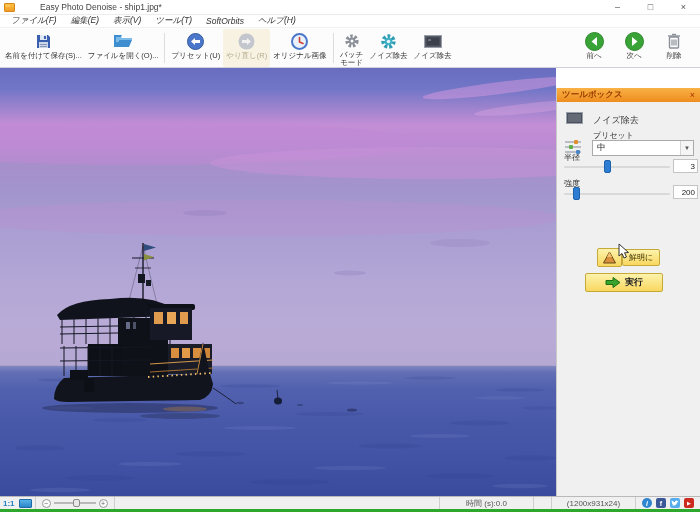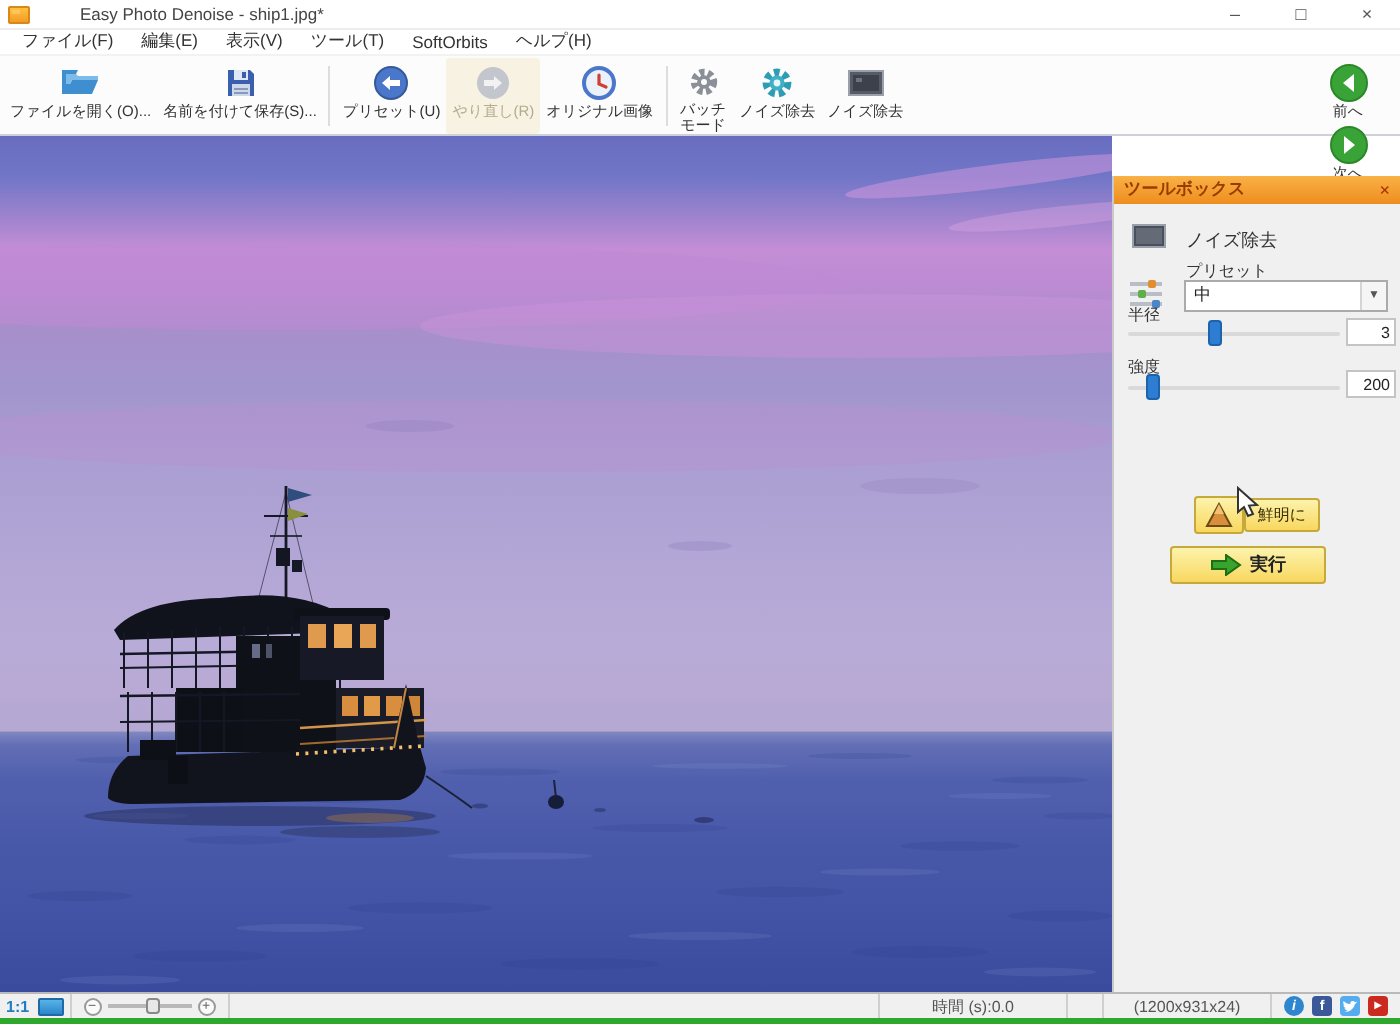--- a/index.html
+++ b/index.html
@@ -11,30 +11,30 @@
   }
   
   .titlebar { height:15px; background:#fff; display:flex; align-items:center; border-bottom:1px solid #ececec; }
   .app-icon { width:11px; height:9px; margin:0 5px 0 4px; background:linear-gradient(180deg,#ffc23d,#f29b28); border:1px solid #d8871a; border-radius:1px; position:relative; }
   .app-icon::after{ content:""; position:absolute; left:1px; top:1px; width:4px; height:2px; background:#fff3; }
   .title-text { font-size:8.5px; color:#444;margin-left:20px; }
   .win-controls { margin-left:auto; display:flex; height:100%; }
   .win-btn { width:33px; height:100%; display:flex; align-items:center; justify-content:center; font-size:9px; color:#555; cursor:default; }
   
   .menubar { height:13px; background:#fff; display:flex; align-items:center; padding-left:4px; border-bottom:1px solid #f2f2f2; }
-  .menu-item { font-size:8.5px; color:#333; padding:0 7px; }
+  .menu-item { font-size:8.5px; color:#333; padding:0 7px;font-style:italic; }
   
   .toolbar { height:40px; background:#fcfcfc; border-bottom:1px solid #d0d0d8; display:flex; align-items:stretch; padding:1px 2px 0 2px; }
   .tb-btn { display:flex; flex-direction:column; align-items:center; justify-content:flex-start; padding:3px 3px 0 3px; min-width:40px; }
   .tb-btn .ic { height:18px; display:flex; align-items:center; justify-content:center; }
   .tb-btn .lbl { font-size:7.5px; color:#333; white-space:nowrap; line-height:8px; margin-top:2px; text-align:center; }
   .tb-btn.disabled { background:#f7f2e2; border-radius:2px; }
   .tb-btn.disabled .lbl { color:#b4ac8e; }
   .tb-sep { width:1px; background:#ddd; margin:4px 3px; }
-  .tb-right { margin-left:auto; display:flex; padding-right:4px;flex-direction:column; }
+  .tb-right { margin-left:auto; display:flex; padding-right:4px; }
   
   .main { position:absolute; top:68px; left:0; width:700px; height:428px; }
   .photo { position:absolute; left:0; top:0; width:556px; height:428px; }
   .photo svg { display:block; }
   
   .toolbox { position:absolute; left:556px; top:0; width:144px; height:428px; background:#f0f0f0; border-left:1px solid #c9c9c9;margin-top:20px; }
   .tbx-header { height:14px; background:linear-gradient(180deg,#f9b145,#ee8d1f); display:flex; align-items:center; padding:0 5px; }
   .tbx-title { font-size:8.5px; color:#9a3c00; font-weight:bold; }
   .tbx-close { margin-left:auto; font-size:9px; color:#a83200; line-height:10px; }
   .tbx-abs { position:absolute; }
@@ -93,39 +93,39 @@
   <div class="menu-item">編集(E)</div>
   <div class="menu-item">表示(V)</div>
   <div class="menu-item">ツール(T)</div>
   <div class="menu-item">SoftOrbits</div>
   <div class="menu-item">ヘルプ(H)</div>
 </div>
 
 <div class="toolbar">
   <div class="tb-btn">
     <span class="ic">
-      <svg width="20" height="16" viewBox="0 0 20 16">
-          <path d="M1,4 L1,14 L16,14 L19,7 L6,7 L5,9 L3,9 L3,4 L8,4 L9,2 L1,2 Z" fill="#3f8fd0"></path>
-          <path d="M3,4 L3,9 L5,9 L6,7 L19,7 L19,5 L9,5 L8,4 Z" fill="#7dbbe8"></path>
-        </svg>
-    </span>
-    <span class="lbl">ファイルを開く(O)...</span>
-  </div>
-  <div class="tb-btn">
-    <span class="ic">
       <svg width="15" height="15" viewBox="0 0 15 15">
           <path d="M1,1 L12,1 L14,3 L14,14 L1,14 Z" fill="#3a5fae"></path>
           <rect x="4" y="1" width="7" height="5" fill="#dfe8f5"></rect>
           <rect x="8" y="2" width="2" height="3" fill="#3a5fae"></rect>
           <rect x="3" y="8" width="9" height="6" fill="#cdd8ea"></rect>
           <rect x="4" y="10" width="7" height="1" fill="#8898b8"></rect>
           <rect x="4" y="12" width="7" height="1" fill="#8898b8"></rect>
         </svg>
     </span>
     <span class="lbl">名前を付けて保存(S)...</span>
+  </div>
+  <div class="tb-btn">
+    <span class="ic">
+      <svg width="20" height="16" viewBox="0 0 20 16">
+          <path d="M1,4 L1,14 L16,14 L19,7 L6,7 L5,9 L3,9 L3,4 L8,4 L9,2 L1,2 Z" fill="#3f8fd0"></path>
+          <path d="M3,4 L3,9 L5,9 L6,7 L19,7 L19,5 L9,5 L8,4 Z" fill="#7dbbe8"></path>
+        </svg>
+    </span>
+    <span class="lbl">ファイルを開く(O)...</span>
   </div>
   <div class="tb-sep"></div>
   <div class="tb-btn">
     <span class="ic">
       <svg width="17" height="17" viewBox="0 0 17 17">
           <circle cx="8.5" cy="8.5" r="8" fill="#4a77c9"></circle>
           <circle cx="8.5" cy="8.5" r="8" fill="none" stroke="#35599c" stroke-width="1"></circle>
           <path d="M4,8.5 L8,5 L8,7 L13,7 L13,10 L8,10 L8,12 Z" fill="#fff"></path>
         </svg>
     </span>

